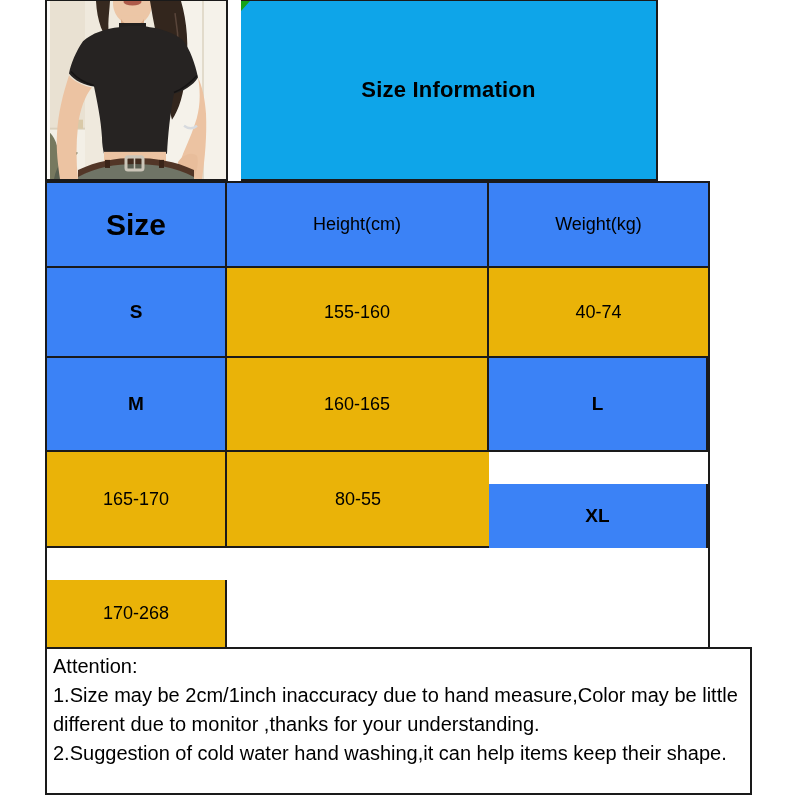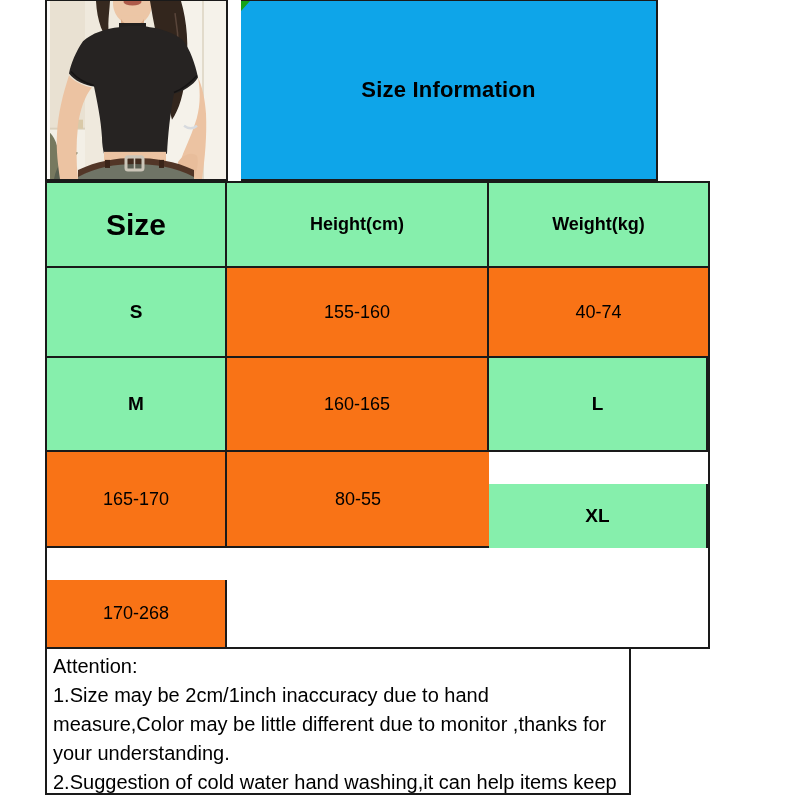--- a/index.html
+++ b/index.html
@@ -34,32 +34,32 @@
     position: absolute; left: 45px; top: 181px; width: 665px; height: 468px;
     box-sizing: border-box; border: 2px solid #1a1a1a;
     display: grid;
     grid-template-columns: 180px 262px 219px;
     grid-template-rows: 85px 90px 94px 96px 99px;
   }
   .td {
     box-sizing: border-box;
     border-right: 2px solid #1a1a1a; border-bottom: 2px solid #1a1a1a;
     display: flex; align-items: center; justify-content: center;
-    background: #f97316; font-size: 18px;
+    background: #eab308; font-size: 18px;
   }
   .td.last-col { border-right: none; text-align: center; }
   .td.last-row { border-bottom: none; margin-top: 32px; }
-  .td.gray { background: #86efac; }
-  .td.bold { font-weight: bold; }
+  .td.gray { background: #3b82f6; }
+  .td.bold { font-weight: normal; }
   .th-size { font-size: 30px; font-weight: bold; }
   .size-label { font-size: 19px; font-weight: bold; }
 
   
   .attention {
-    position: absolute; left: 45px; top: 647px; width: 586px; height: 148px;
+    position: absolute; left: 45px; top: 647px; width: 707px; height: 148px;
     box-sizing: border-box; border: 2px solid #1a1a1a; background: #fff;
     padding: 3px 6px 0 6px; font-size: 20px; line-height: 29px;
   }
 </style>
 </head>
 <body>
 
 <div class="sheet">
 
   <div class="photo-cell">

